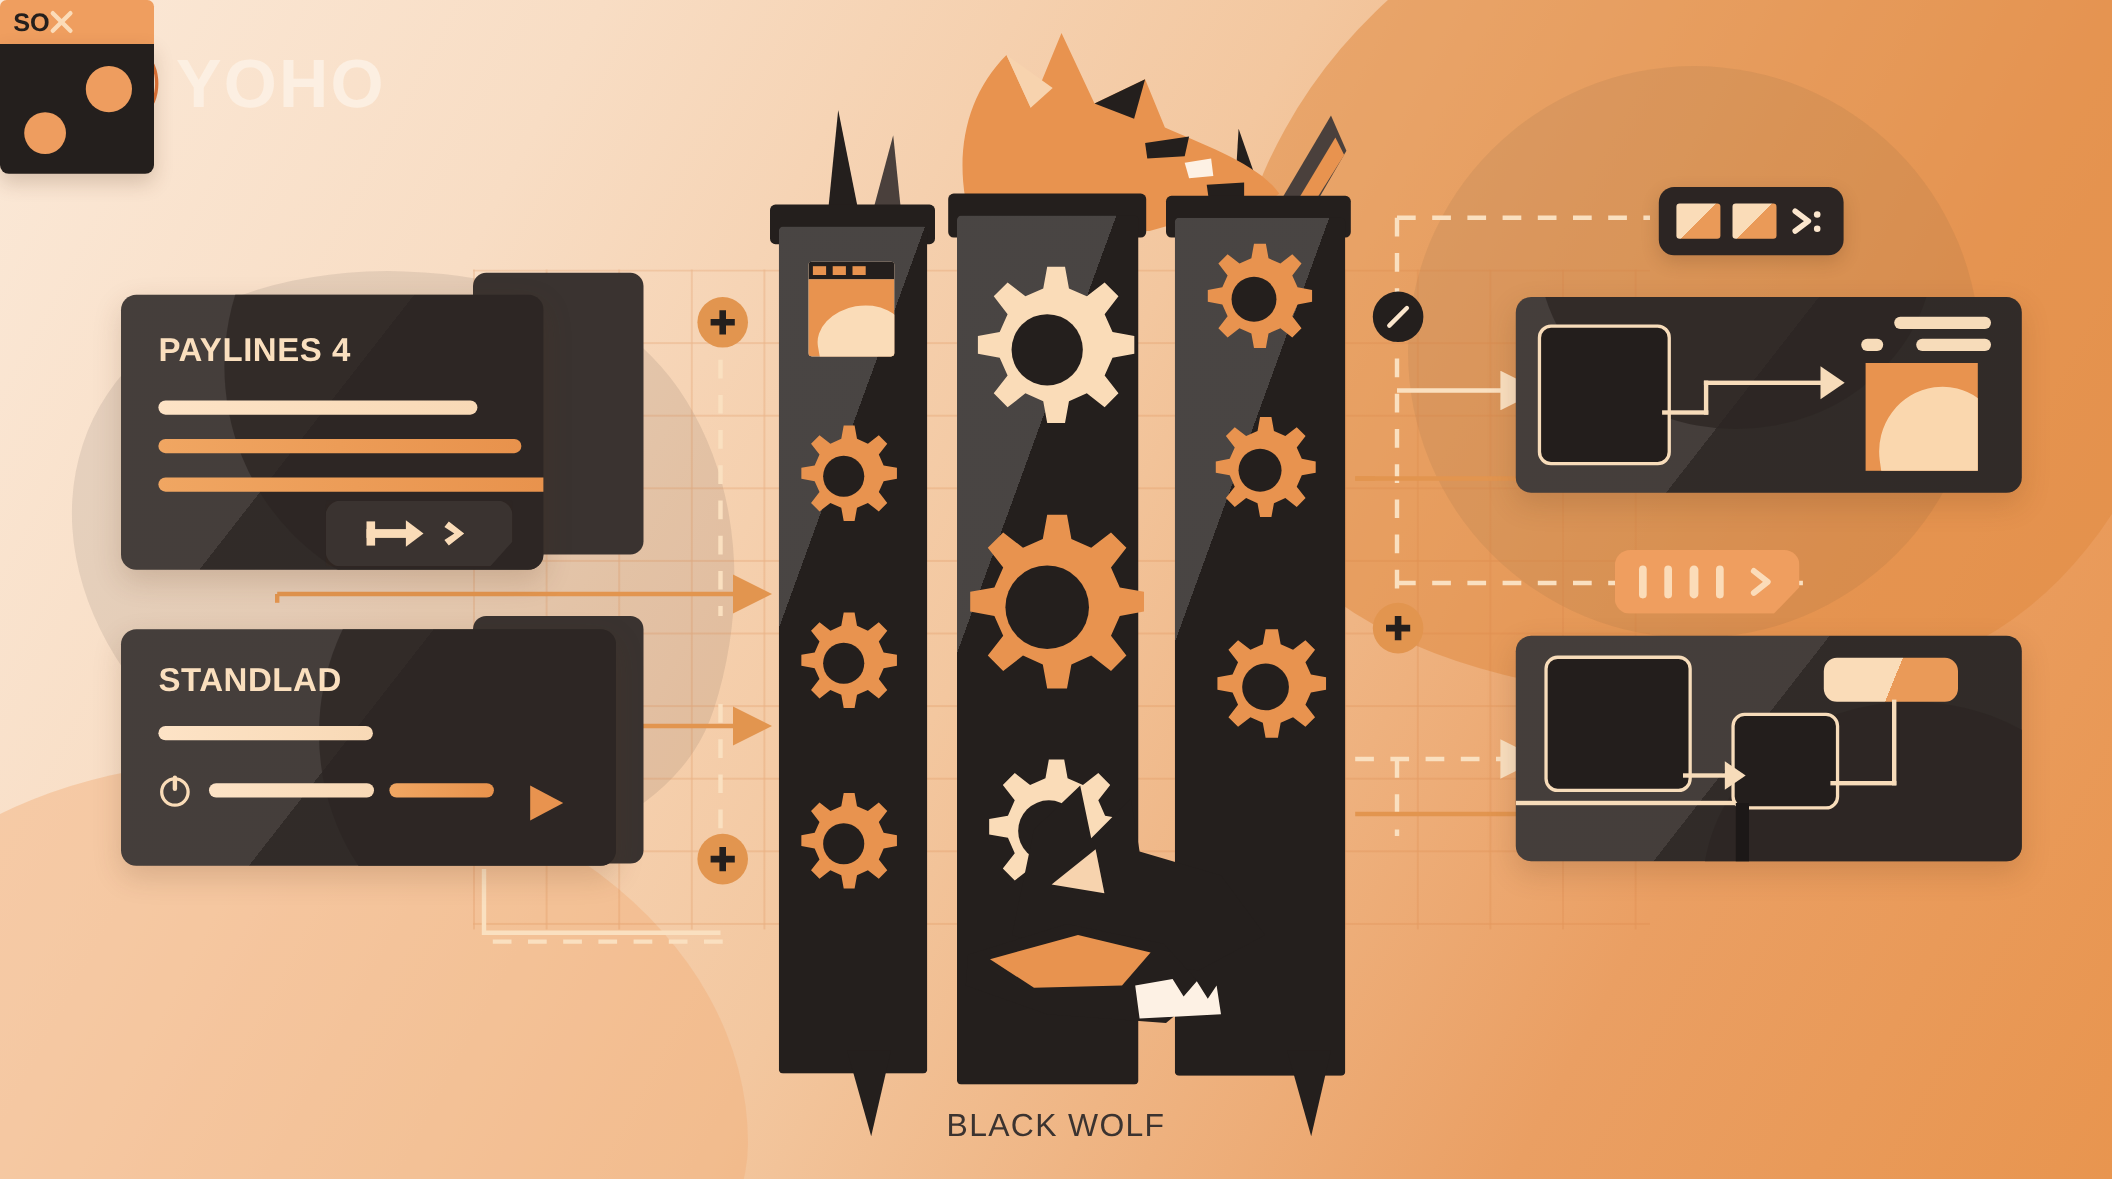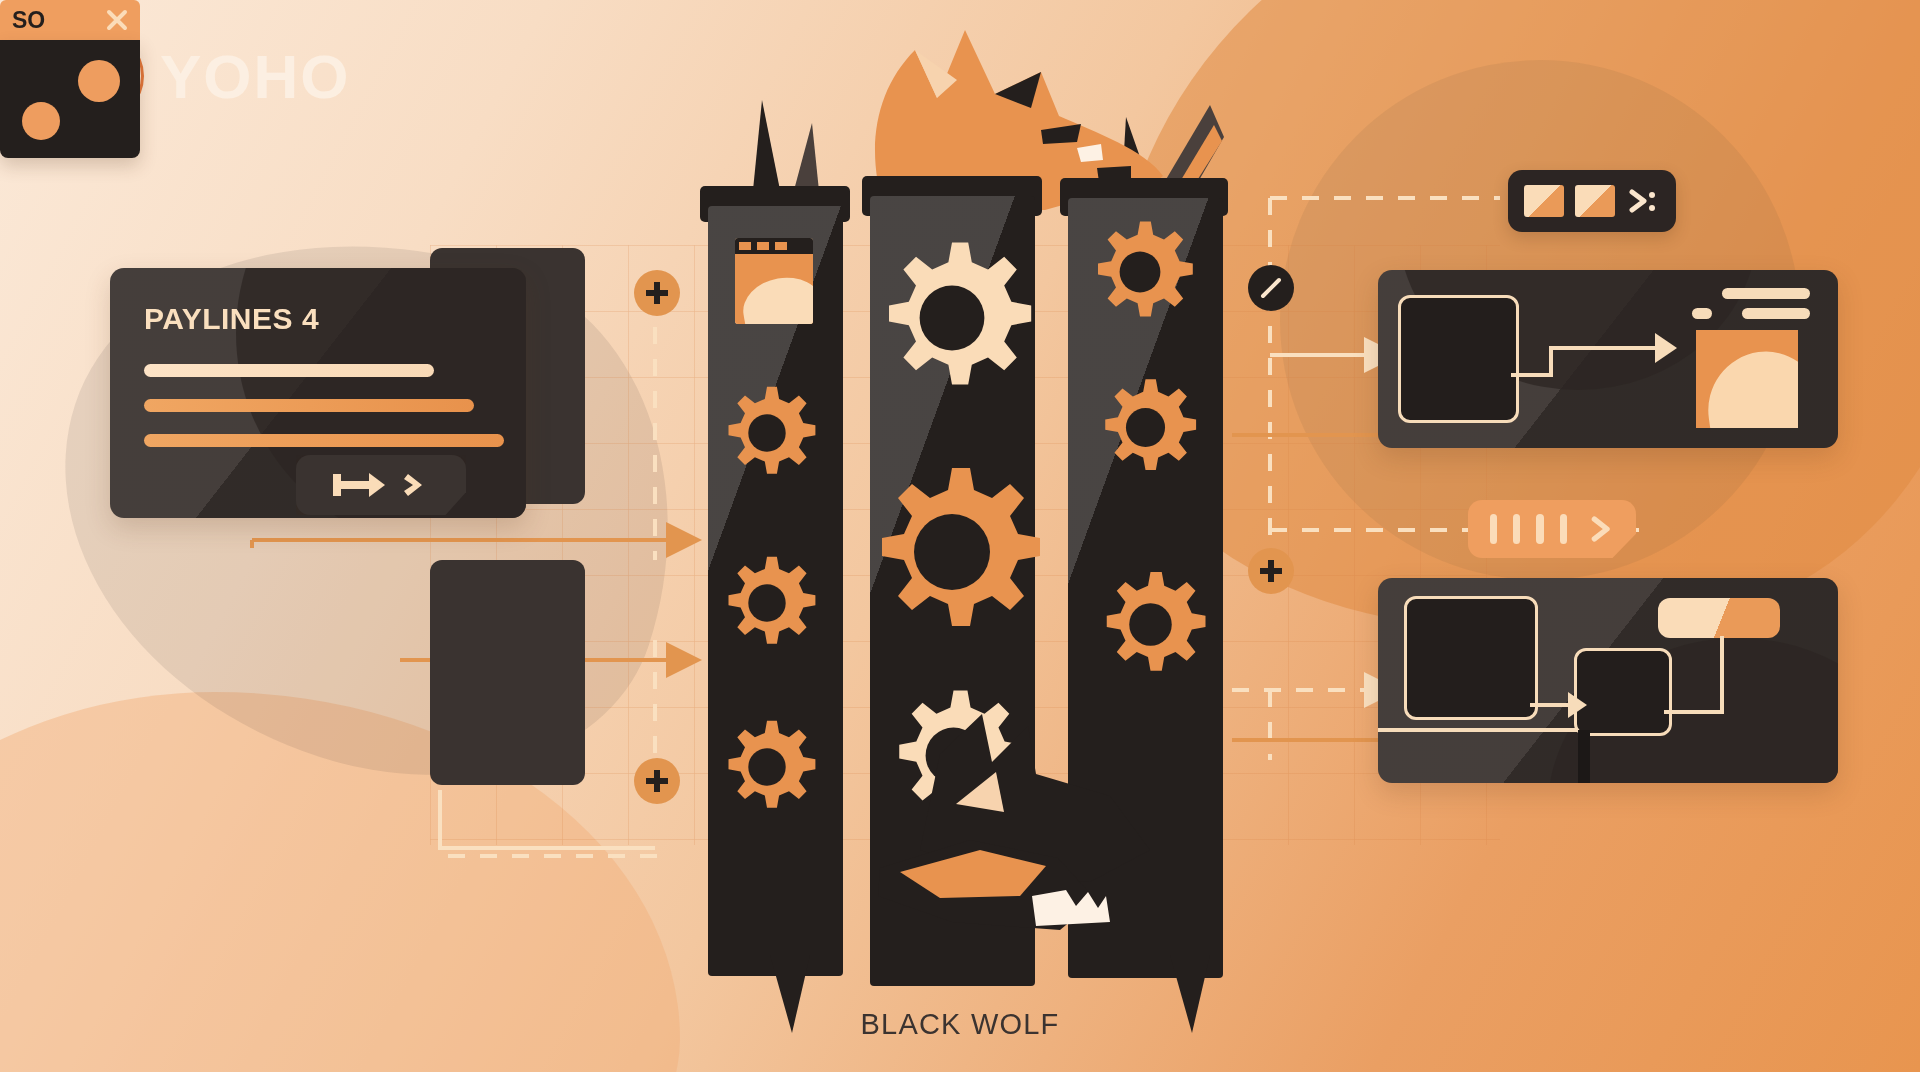--- a/index.html
+++ b/index.html
@@ -39,21 +39,21 @@
   .card .sheen{position:absolute;inset:0;
     background:linear-gradient(128deg,rgba(255,255,255,.055) 0 46%,rgba(0,0,0,.16) 46% 100%);}
   .card .swoosh{position:absolute;right:-130px;top:-150px;width:420px;height:430px;
     background:#2c2523;opacity:.75;border-radius:50%;}
   .card-title{position:relative;font-size:30px;font-weight:700;letter-spacing:.5px;color:#fadfbe;}
   .bar{position:relative;height:13px;border-radius:7px;}
   .bar.light{background:linear-gradient(90deg,#fde3c6,#f8d9b6);}
   .bar.orange{background:linear-gradient(90deg,#f0a662,#e8924c);}
 
   
-  #card-paylines{left:110px;top:268px;width:416px;height:250px;}
+  #card-paylines{left:110px;top:268px;width:384px;height:250px;}
   #card-paylines .card-title{margin:34px 0 0 34px;}
   #card-paylines .bar{margin-left:34px;}
 
   
   #card-standlad{left:110px;top:572px;width:450px;height:215px;}
   #card-standlad .card-title{margin:30px 0 0 34px;}
   #card-standlad .bar{margin-left:34px;}
   .power-row{position:relative;display:flex;align-items:center;gap:14px;margin:28px 0 0 32px;}
 
   
@@ -64,21 +64,21 @@
   
   .pill-dark{position:absolute;background:#3a3330;border-radius:14px;
     display:flex;align-items:center;justify-content:center;gap:14px;
     box-shadow:0 6px 16px rgba(80,45,20,.2);}
   #pill-arrow{left:296px;top:455px;width:170px;height:60px;
      clip-path:polygon(0 0,100% 0,100% 62%,88% 100%,0 100%);}
 
   
   #card-so{left:298px;top:833px;width:140px;height:165px;background:transparent;box-shadow:none;}
   #so-head{position:absolute;left:0;top:0;width:140px;height:40px;background:#ef9e5f;
-    border-radius:6px 6px 0 0;display:flex;align-items:center;justify-content:space-between;
+    border-radius:6px 6px 0 0;display:flex;align-items:center;justify-content:flex-start;
     padding:0 12px;box-sizing:border-box;}
   #so-label{font-size:23px;font-weight:700;color:#241f1d;}
   #so-body{position:absolute;left:0;top:40px;width:140px;height:118px;background:#241f1d;
     border-radius:0 0 8px 8px;box-shadow:0 8px 18px rgba(80,45,20,.2);}
   .so-dot{position:absolute;border-radius:50%;background:#ee9d5f;}
 
   
   #panel-top{left:1378px;top:270px;width:460px;height:178px;}
   #panel-bottom{left:1378px;top:578px;width:460px;height:205px;}
   .node{position:absolute;background:#231e1c;border:3px solid #f7dcba;border-radius:12px;}
@@ -190,20 +190,37 @@
     <svg width="56" height="30" viewBox="0 0 56 30">
       <rect x="0" y="11" width="44" height="8" fill="#fadcb8"></rect>
       <rect x="0" y="4" width="8" height="22" fill="#fadcb8"></rect>
       <path d="M36 3 L52 15 L36 27 Z" fill="#fadcb8"></path>
     </svg>
     <svg width="26" height="30" viewBox="0 0 26 30">
       <path d="M5 4 L19 15 L5 26 L1 21 L10 15 L1 9 Z" fill="#fadcb8"></path>
     </svg>
   </div>
 
+  <div class="card" id="card-standlad">
+    <div class="sheen"></div>
+    <div class="swoosh" style="right:-150px;top:-120px;"></div>
+    <div class="card-title">STANDLAD</div>
+    <div class="bar light" style="width:195px;margin-top:24px;"></div>
+    <div class="power-row">
+      <svg width="34" height="34" viewBox="0 0 34 34">
+        <circle cx="17" cy="19" r="12" fill="none" stroke="#fadcb8" stroke-width="3"></circle>
+        <rect x="15" y="4" width="4" height="14" rx="2" fill="#fadcb8"></rect>
+      </svg>
+      <div class="bar light" style="width:150px;margin-left:0;"></div>
+      <div class="bar orange" style="width:95px;margin-left:0;"></div>
+    </div>
+    <svg style="position:absolute;left:370px;top:140px;" width="34" height="36" viewBox="0 0 34 36">
+      <path d="M2 2 L32 18 L2 34 Z" fill="#e8934f"></path>
+    </svg>
+  </div>
 
   <div id="card-so">
     <div id="so-head">
       <span id="so-label">SO</span>
       <svg width="22" height="22" viewBox="0 0 22 22">
         <path d="M3 3 L19 19 M19 3 L3 19" stroke="#fbdcb9" stroke-width="4" stroke-linecap="round"></path>
       </svg>
     </div>
     <div id="so-body">
       <div class="so-dot" style="left:22px;top:62px;width:38px;height:38px;"></div>

